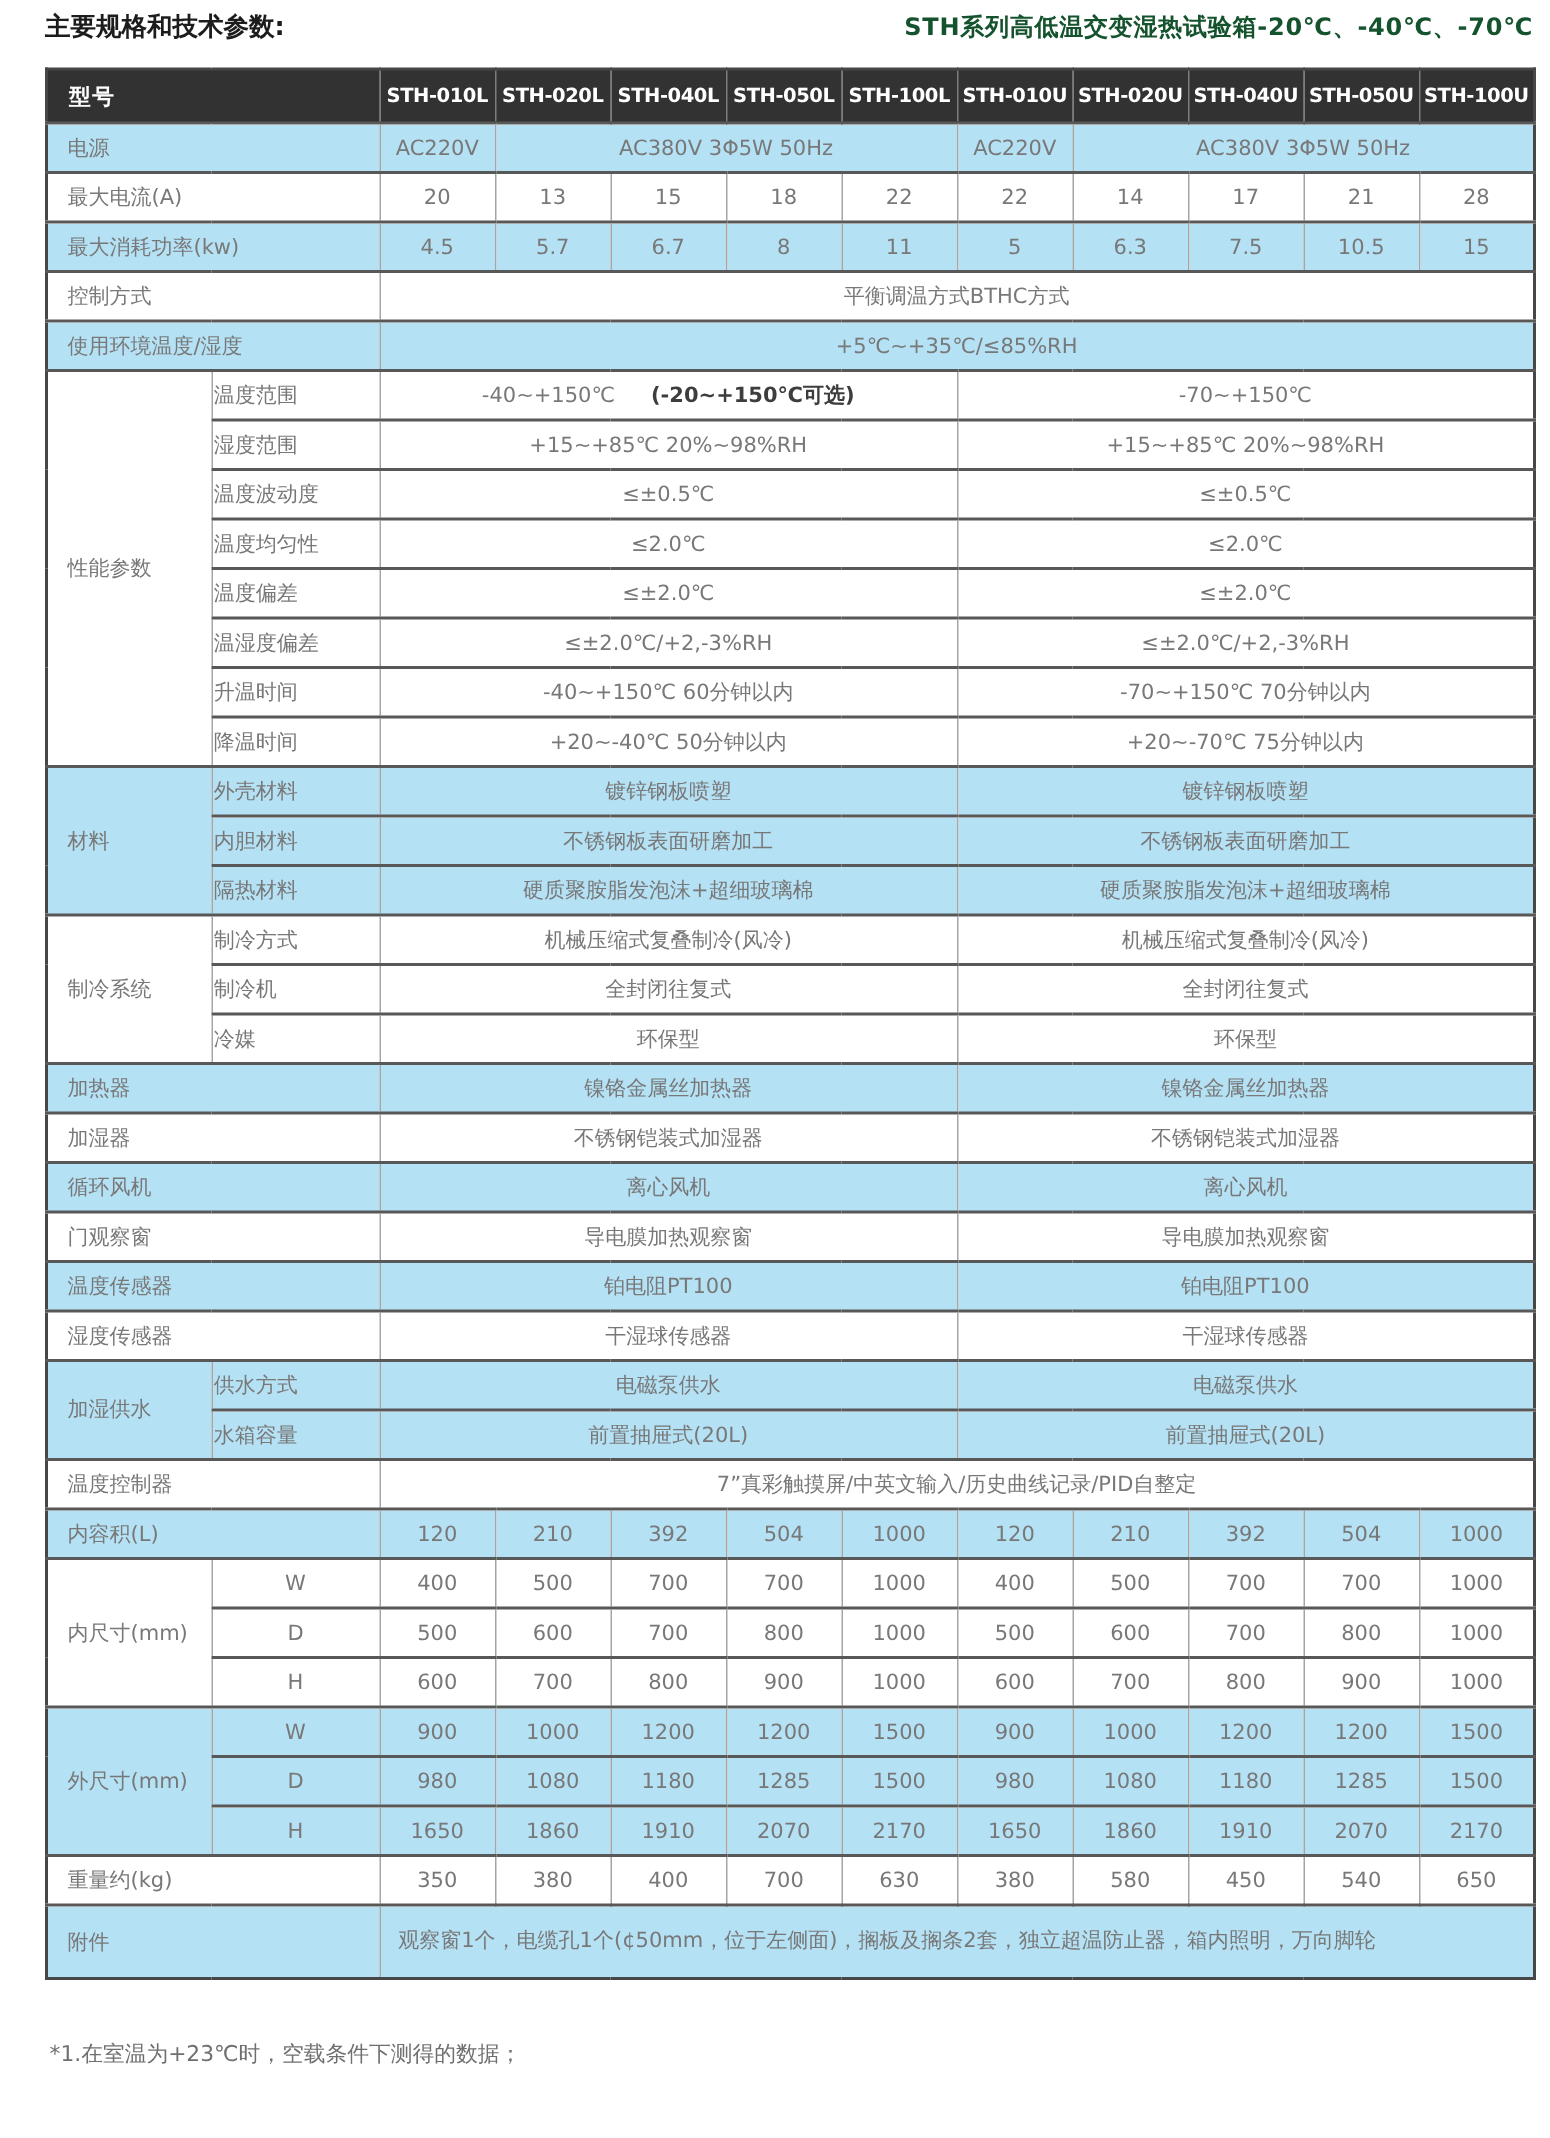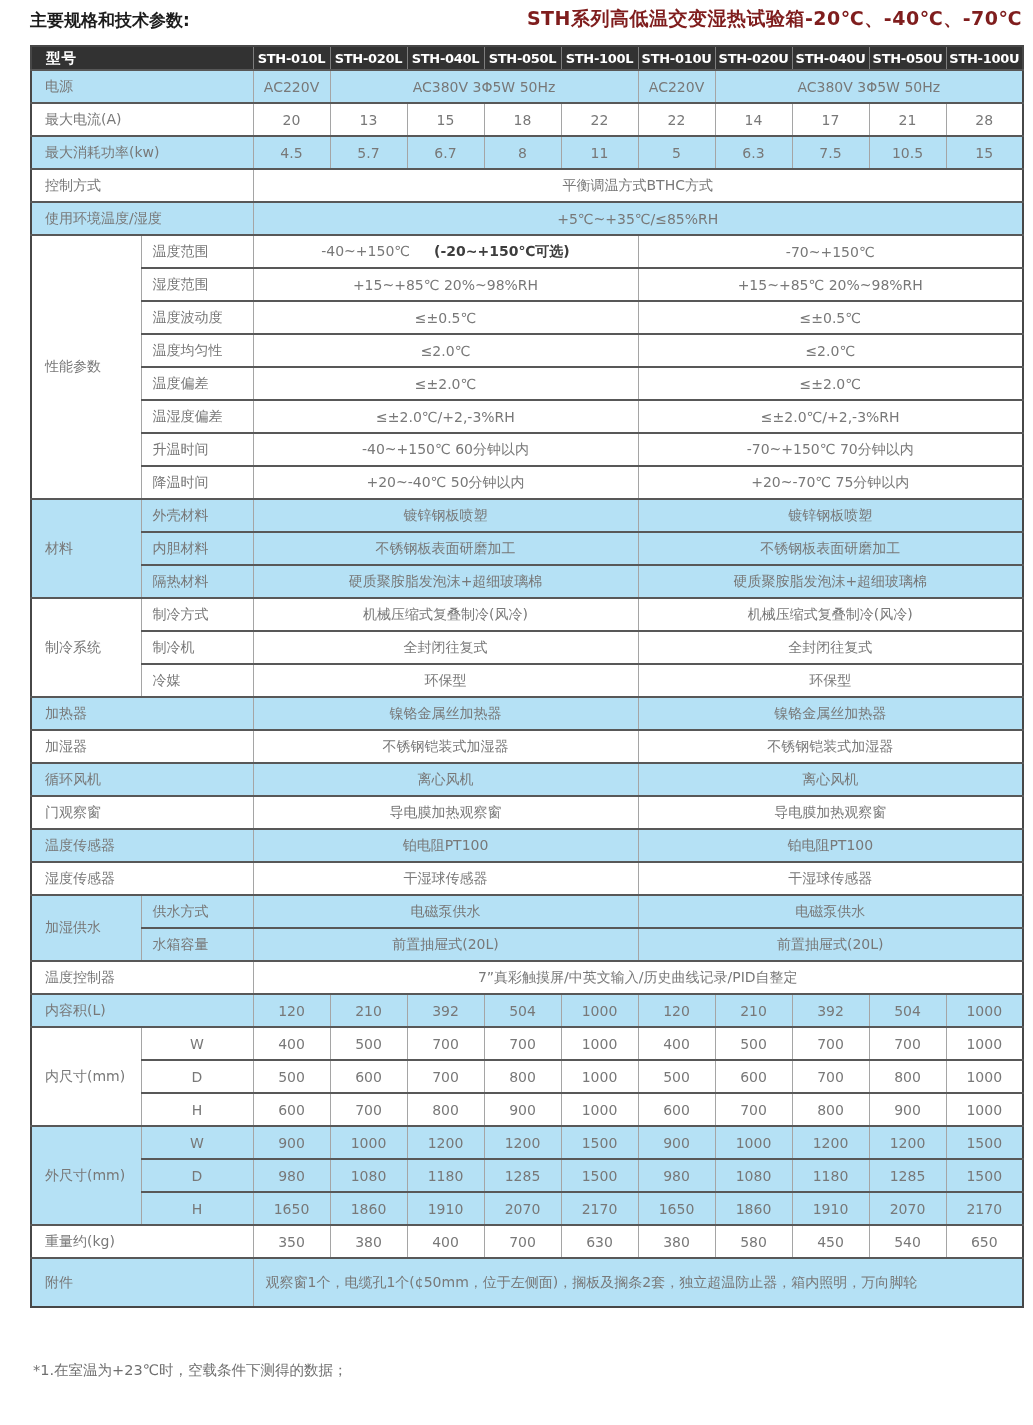--- a/index.html
+++ b/index.html
@@ -7,43 +7,43 @@
   body {
     width:1033px; height:1425px; background:#ffffff; overflow:hidden;
     position:relative;
     font-family:"DejaVu Sans","Liberation Sans",sans-serif;
   }
   .titlebar{
     position:absolute; left:30px; top:6px; width:992px;
     display:flex; justify-content:space-between; align-items:flex-end;
   }
   .title-left{ font-size:17px; font-weight:bold; color:#1c1c1c; }
-  .title-right{ font-size:19px; font-weight:bold; color:#7f1d1d; letter-spacing:0.5px; }
+  .title-right{ font-size:16px; font-weight:bold; color:#14532d; letter-spacing:0.5px; }
 
   table.spec{
     position:absolute; left:30px; top:45px; width:992px;
     border-collapse:collapse; table-layout:fixed;
     border:2px solid #474747;
   }
   thead th{
-    background:#323232; color:#ffffff; height:24px;
+    background:#323232; color:#ffffff; height:36px;
     font-size:13px; font-weight:bold; text-align:center;
     border-left:1px solid #7d7d7d; padding:0 1px;
     letter-spacing:-0.3px;
   }
   thead th.corner{ text-align:left; padding-left:14px; font-size:14.5px; letter-spacing:1px; }
   tbody th, tbody td{
     height:33px; font-size:14px; font-weight:normal; color:#787878;
     border-top:2px solid #585858; border-left:1px solid #a5a5a5;
     padding:0; overflow:hidden; white-space:nowrap;
   }
   tr.blue  th, tr.blue  td{ background:#b5e1f5; }
   tr.white th, tr.white td{ background:#ffffff; }
   th.rowlabel, th.grouplabel{ text-align:left; padding-left:13px; }
-  th.sublabel{ text-align:left; padding-left:11px; }
+  th.sublabel{ text-align:left; padding-left:1px; }
   th.sublabel.ctr{ text-align:center; padding-left:0; }
   td.val{ text-align:center; }
   td.val b{ color:#3d3d3d; font-weight:bold;margin-left:24px; }
   td.val.left{ text-align:left; white-space:normal; padding:4px 12px; line-height:1.55; }
   tr.tall th, tr.tall td{ height:49px; }
 
   .notes{
     position:absolute; left:33px; top:1356px;
     font-size:14.5px; color:#6f6f6f; line-height:1.95;
   }

